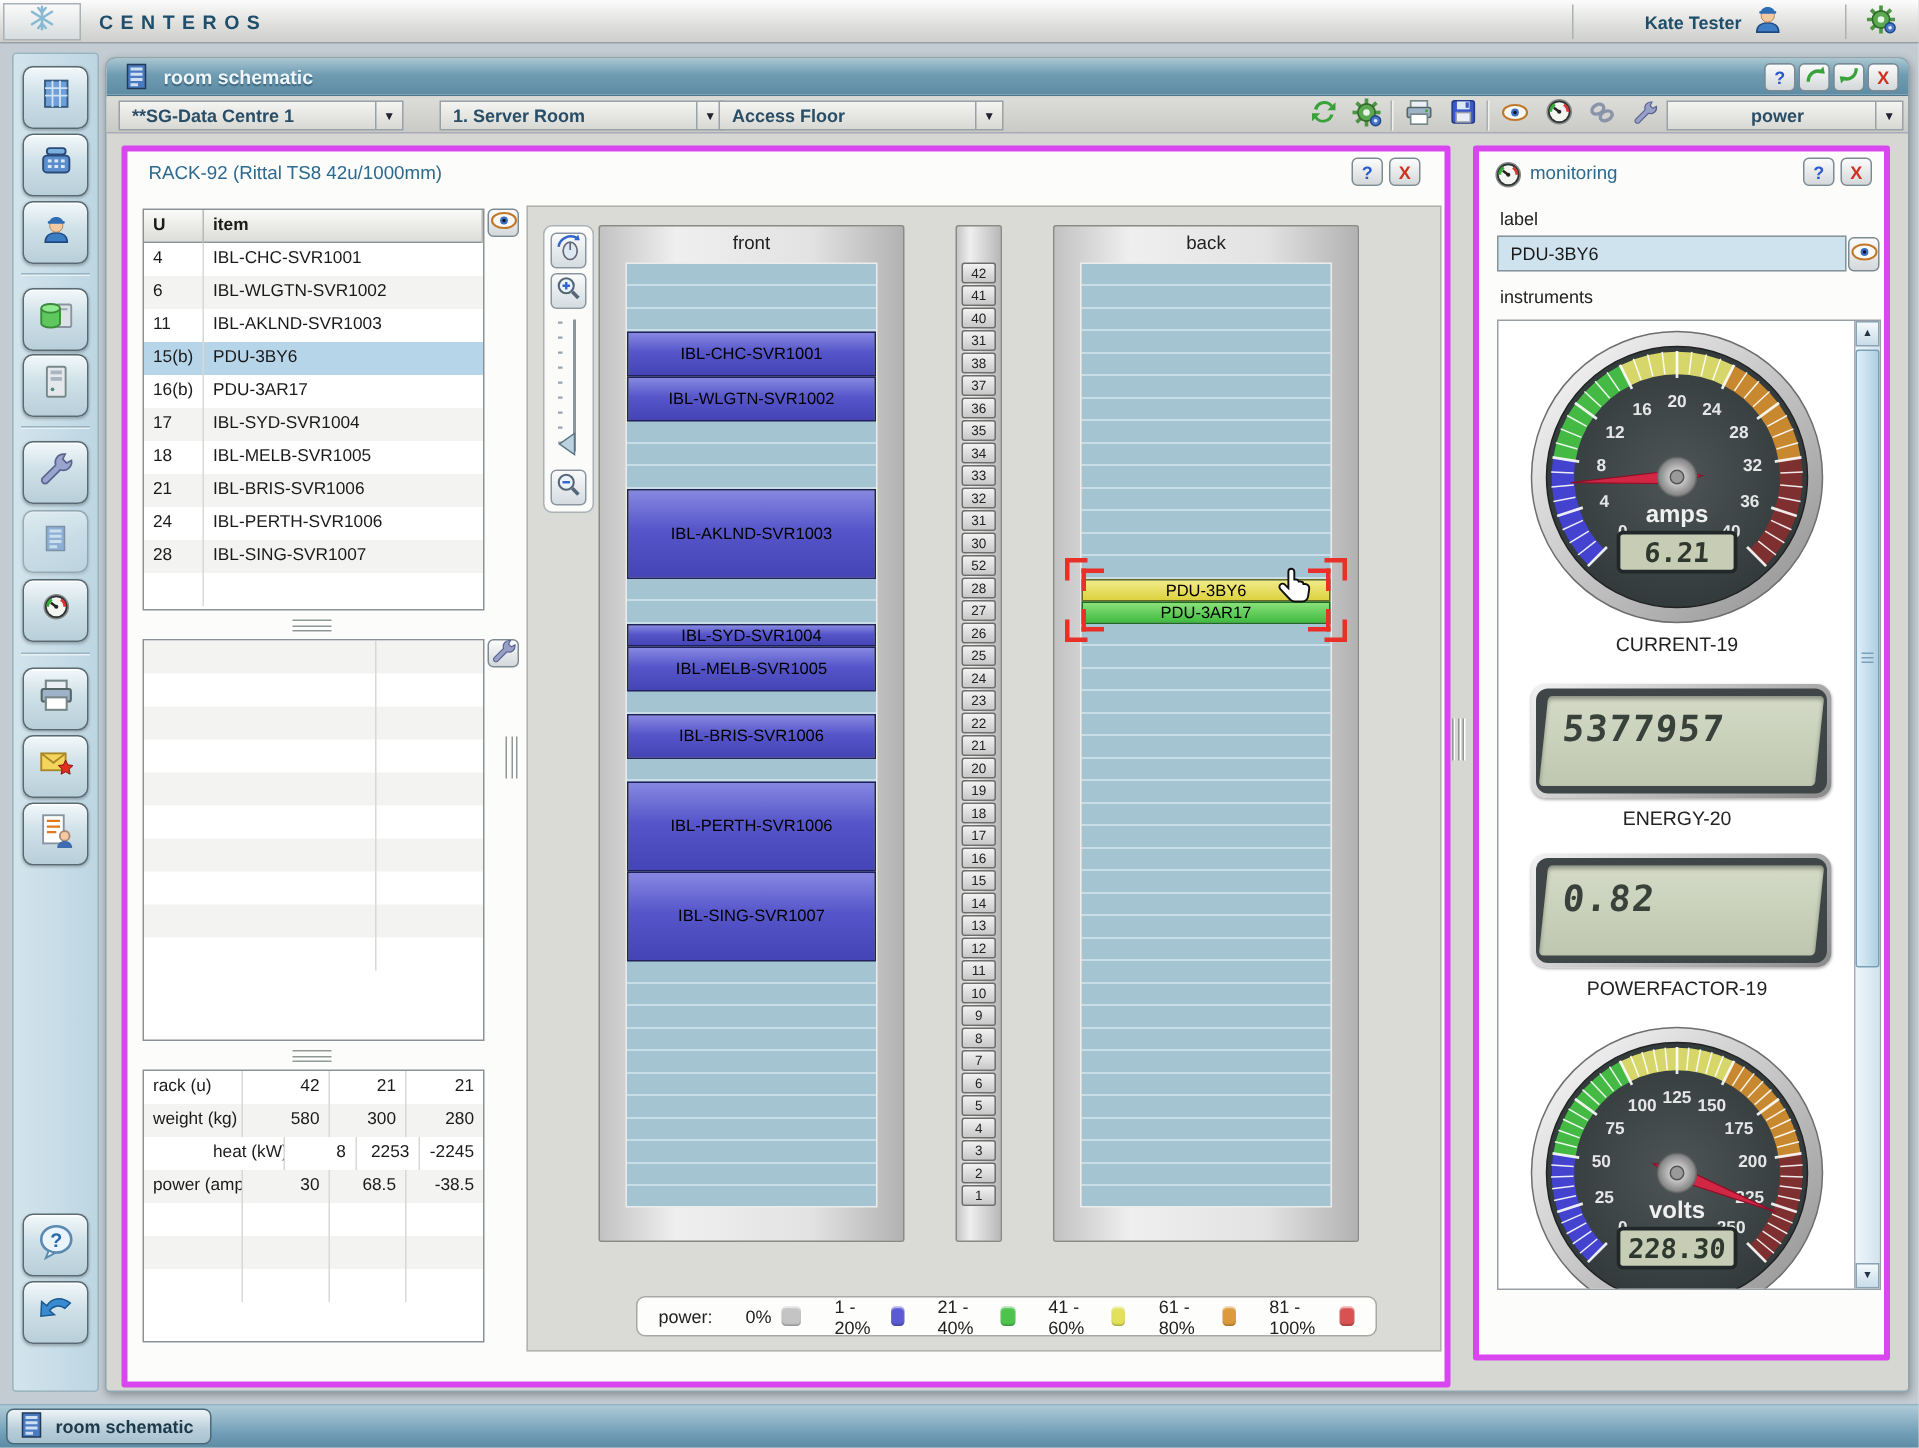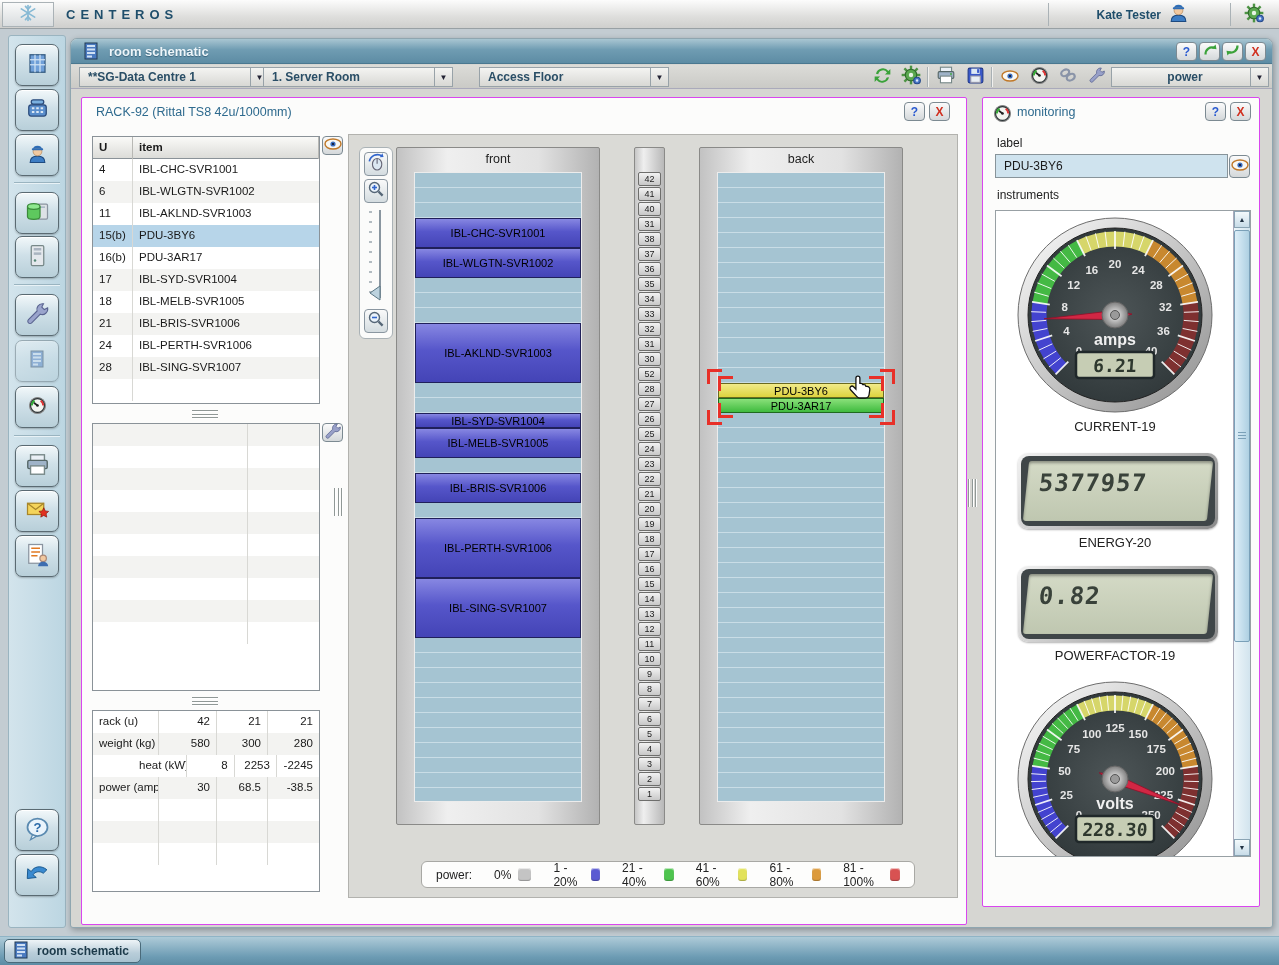--- a/index.html
+++ b/index.html
@@ -57,21 +57,21 @@
     cursor:pointer; }
   .dd-text { flex:1; font-size:12px; font-weight:bold; color:#2a4e66; padding-left:8px; }
   .dd-arrow { width:18px; height:100%; border-left:1px solid #98a2a8; display:flex;
     align-items:center; justify-content:center; font-size:8px; color:#223; }
   .tbtn { position:absolute; top:2px; width:26px; height:20px; display:flex; align-items:center;
     justify-content:center; cursor:pointer; border-radius:2px; }
   .tsep { position:absolute; top:2px; width:1px; height:20px; background:#a8b0b4;
     box-shadow:1px 0 0 #f0f0ee; }
   
   #content { position:absolute; left:0; top:50px; width:100%; height:838px; }
-  .panel { position:absolute; background:#fcfcfb; border:1px solid #d946ef; border-radius:2px; }
+  .panel { position:absolute; background:#fcfcfb; border:4px solid #d946ef; border-radius:2px; }
   .panel-title { position:absolute; left:14px; top:7px; font-size:12.5px; color:#2e6a8e; }
   .panel-btns { position:absolute; top:4px; display:flex; gap:4px; }
   
   .tbl { position:absolute; border:1px solid #8a9298; background:#fff; overflow:hidden; }
   .trow { display:flex; height:22px; }
   .trow.zebra { background:#f3f3f1; }
   .trow.selected { background:#b7d5e9; }
   .tcell { font-size:11.5px; color:#1a1a1a; padding:4px 6px 0 6px; border-right:1px solid #d8d8d4;
     overflow:hidden; white-space:nowrap; height:22px; }
   .tcell:last-child { border-right:none; }
@@ -364,21 +364,21 @@
       <div class="sqbtn">
           <span class="x">X</span>
         </div>
     </div>
   </div>
   <div id="toolbar">
       <div class="dropdown" style="left: 8px; width: 190px;">
         <span class="dd-text">**SG-Data Centre 1</span>
         <span class="dd-arrow">▼</span>
       </div>
-      <div class="dropdown" style="left: 192px; width: 190px; gap: 43px;">
+      <div class="dropdown" style="left: 222px; width: 190px; gap: 43px;">
         <span class="dd-text">1. Server Room</span>
         <span class="dd-arrow">▼</span>
       </div>
       <div class="dropdown" style="left: 408px; width: 190px;">
         <span class="dd-text">Access Floor</span>
         <span class="dd-arrow">▼</span>
       </div>
       <div class="tbtn" style="left: 798px;">
         <span><svg viewBox="0 0 16 16" width="19" height="19">
             <path d="M2.5 6.5A6 6 0 0 1 13 4.2L14.6 2.6v4.6h-4.6l1.8-1.8A4.1 4.1 0 0 0 4.4 7z" fill="#3aa23a"></path>

